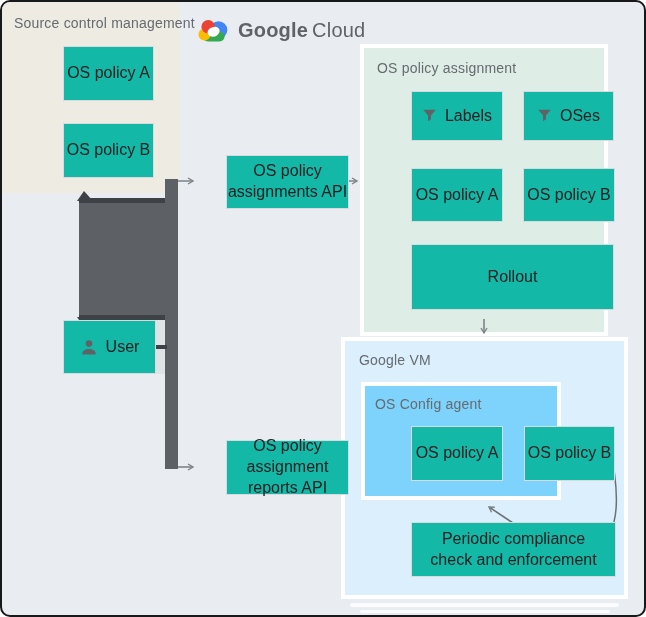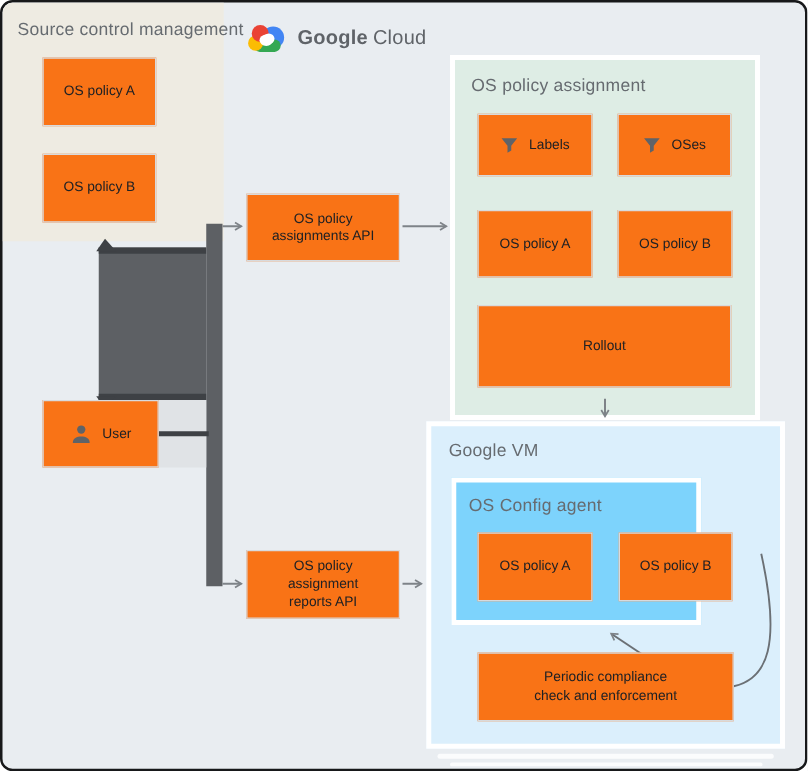--- a/index.html
+++ b/index.html
@@ -6,31 +6,31 @@
   .frame{position:relative;width:646px;height:617px;box-sizing:border-box;
          border:2px solid #17181a;border-radius:10px;overflow:hidden;background:#e9edf1;}
   
   .panel{position:absolute;box-sizing:border-box;}
   .panel-beige{left:0;top:0;width:177px;height:191px;background:#eeebe2;border-top-left-radius:8px;}
   .panel-green{left:358px;top:42px;width:248px;height:292px;background:#deede5;border:4px solid #ffffff;}
   .panel-blue{left:339px;top:335px;width:287px;height:262px;background:#dbeffc;border:4px solid #ffffff;}
   .panel-agent{left:359px;top:380px;width:200px;height:118px;background:#7dd3fc;border:4px solid #ffffff;}
   .panel-title{position:absolute;font-size:14px;color:#666b70;letter-spacing:.2px;white-space:nowrap;}
   
-  .node{position:absolute;box-sizing:border-box;background:#f97316;border:1px solid #d8dadd;
+  .node{position:absolute;box-sizing:border-box;background:#14b8a6;border:1px solid #d8dadd;
         display:flex;align-items:center;justify-content:center;flex-direction:column;
-        font-size:11px;color:#202124;text-align:center;line-height:1.3;z-index:3;}
+        font-size:16px;color:#202124;text-align:center;line-height:1.3;z-index:3;margin-left:29px;}
   .node .row{display:flex;align-items:center;gap:8px;}
   
   .connectors{position:absolute;left:0;top:0;z-index:2;}
   
   .stack-line{position:absolute;background:#fbfcfd;border-radius:2px;z-index:1;}
   
   .logo{position:absolute;left:193px;top:15px;display:flex;align-items:center;gap:7px;z-index:3;}
-  .logo-text{font-size:16px;color:#5f6368;white-space:nowrap;}
+  .logo-text{font-size:20px;color:#5f6368;white-space:nowrap;}
   .logo-text .g{font-weight:600;letter-spacing:.2px;}
   .logo-text .c{font-weight:400;margin-left:4px;letter-spacing:.2px;}
 </style>
 </head>
 <body>
 
 <div class="frame">
 
   <div class="panel panel-beige">
     <div class="panel-title" style="left:12px;top:13px;">Source control management</div>

